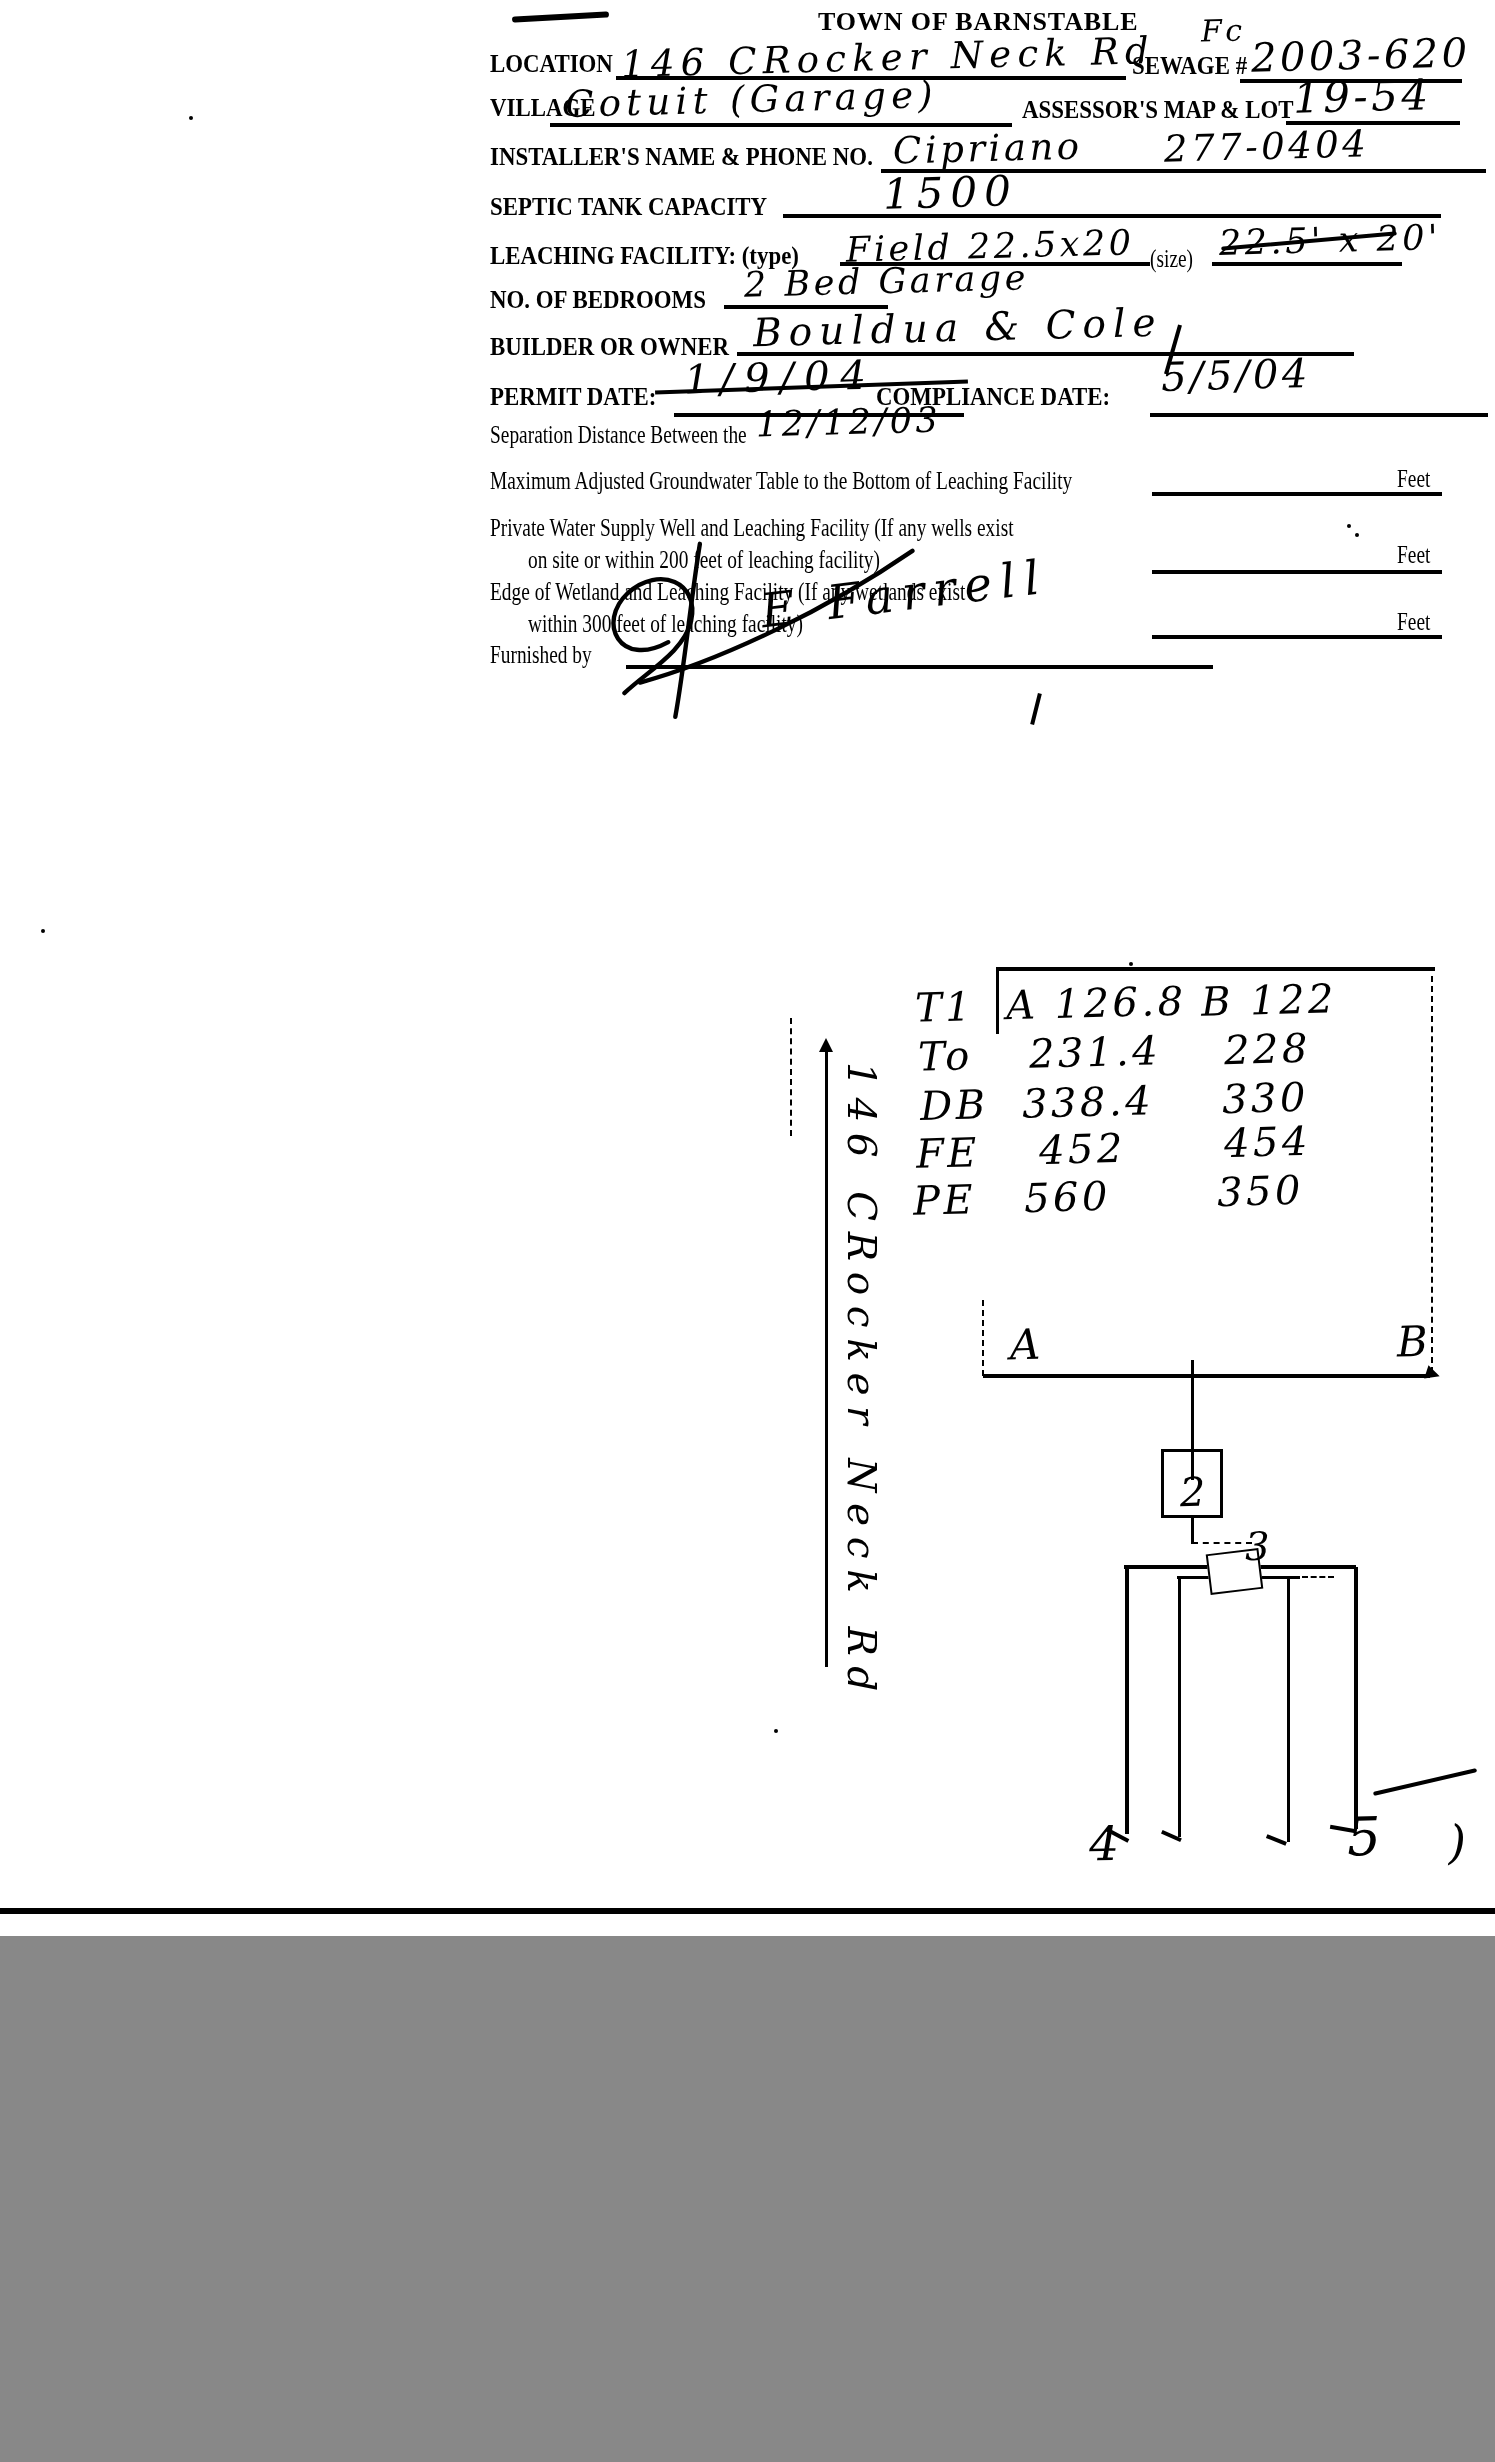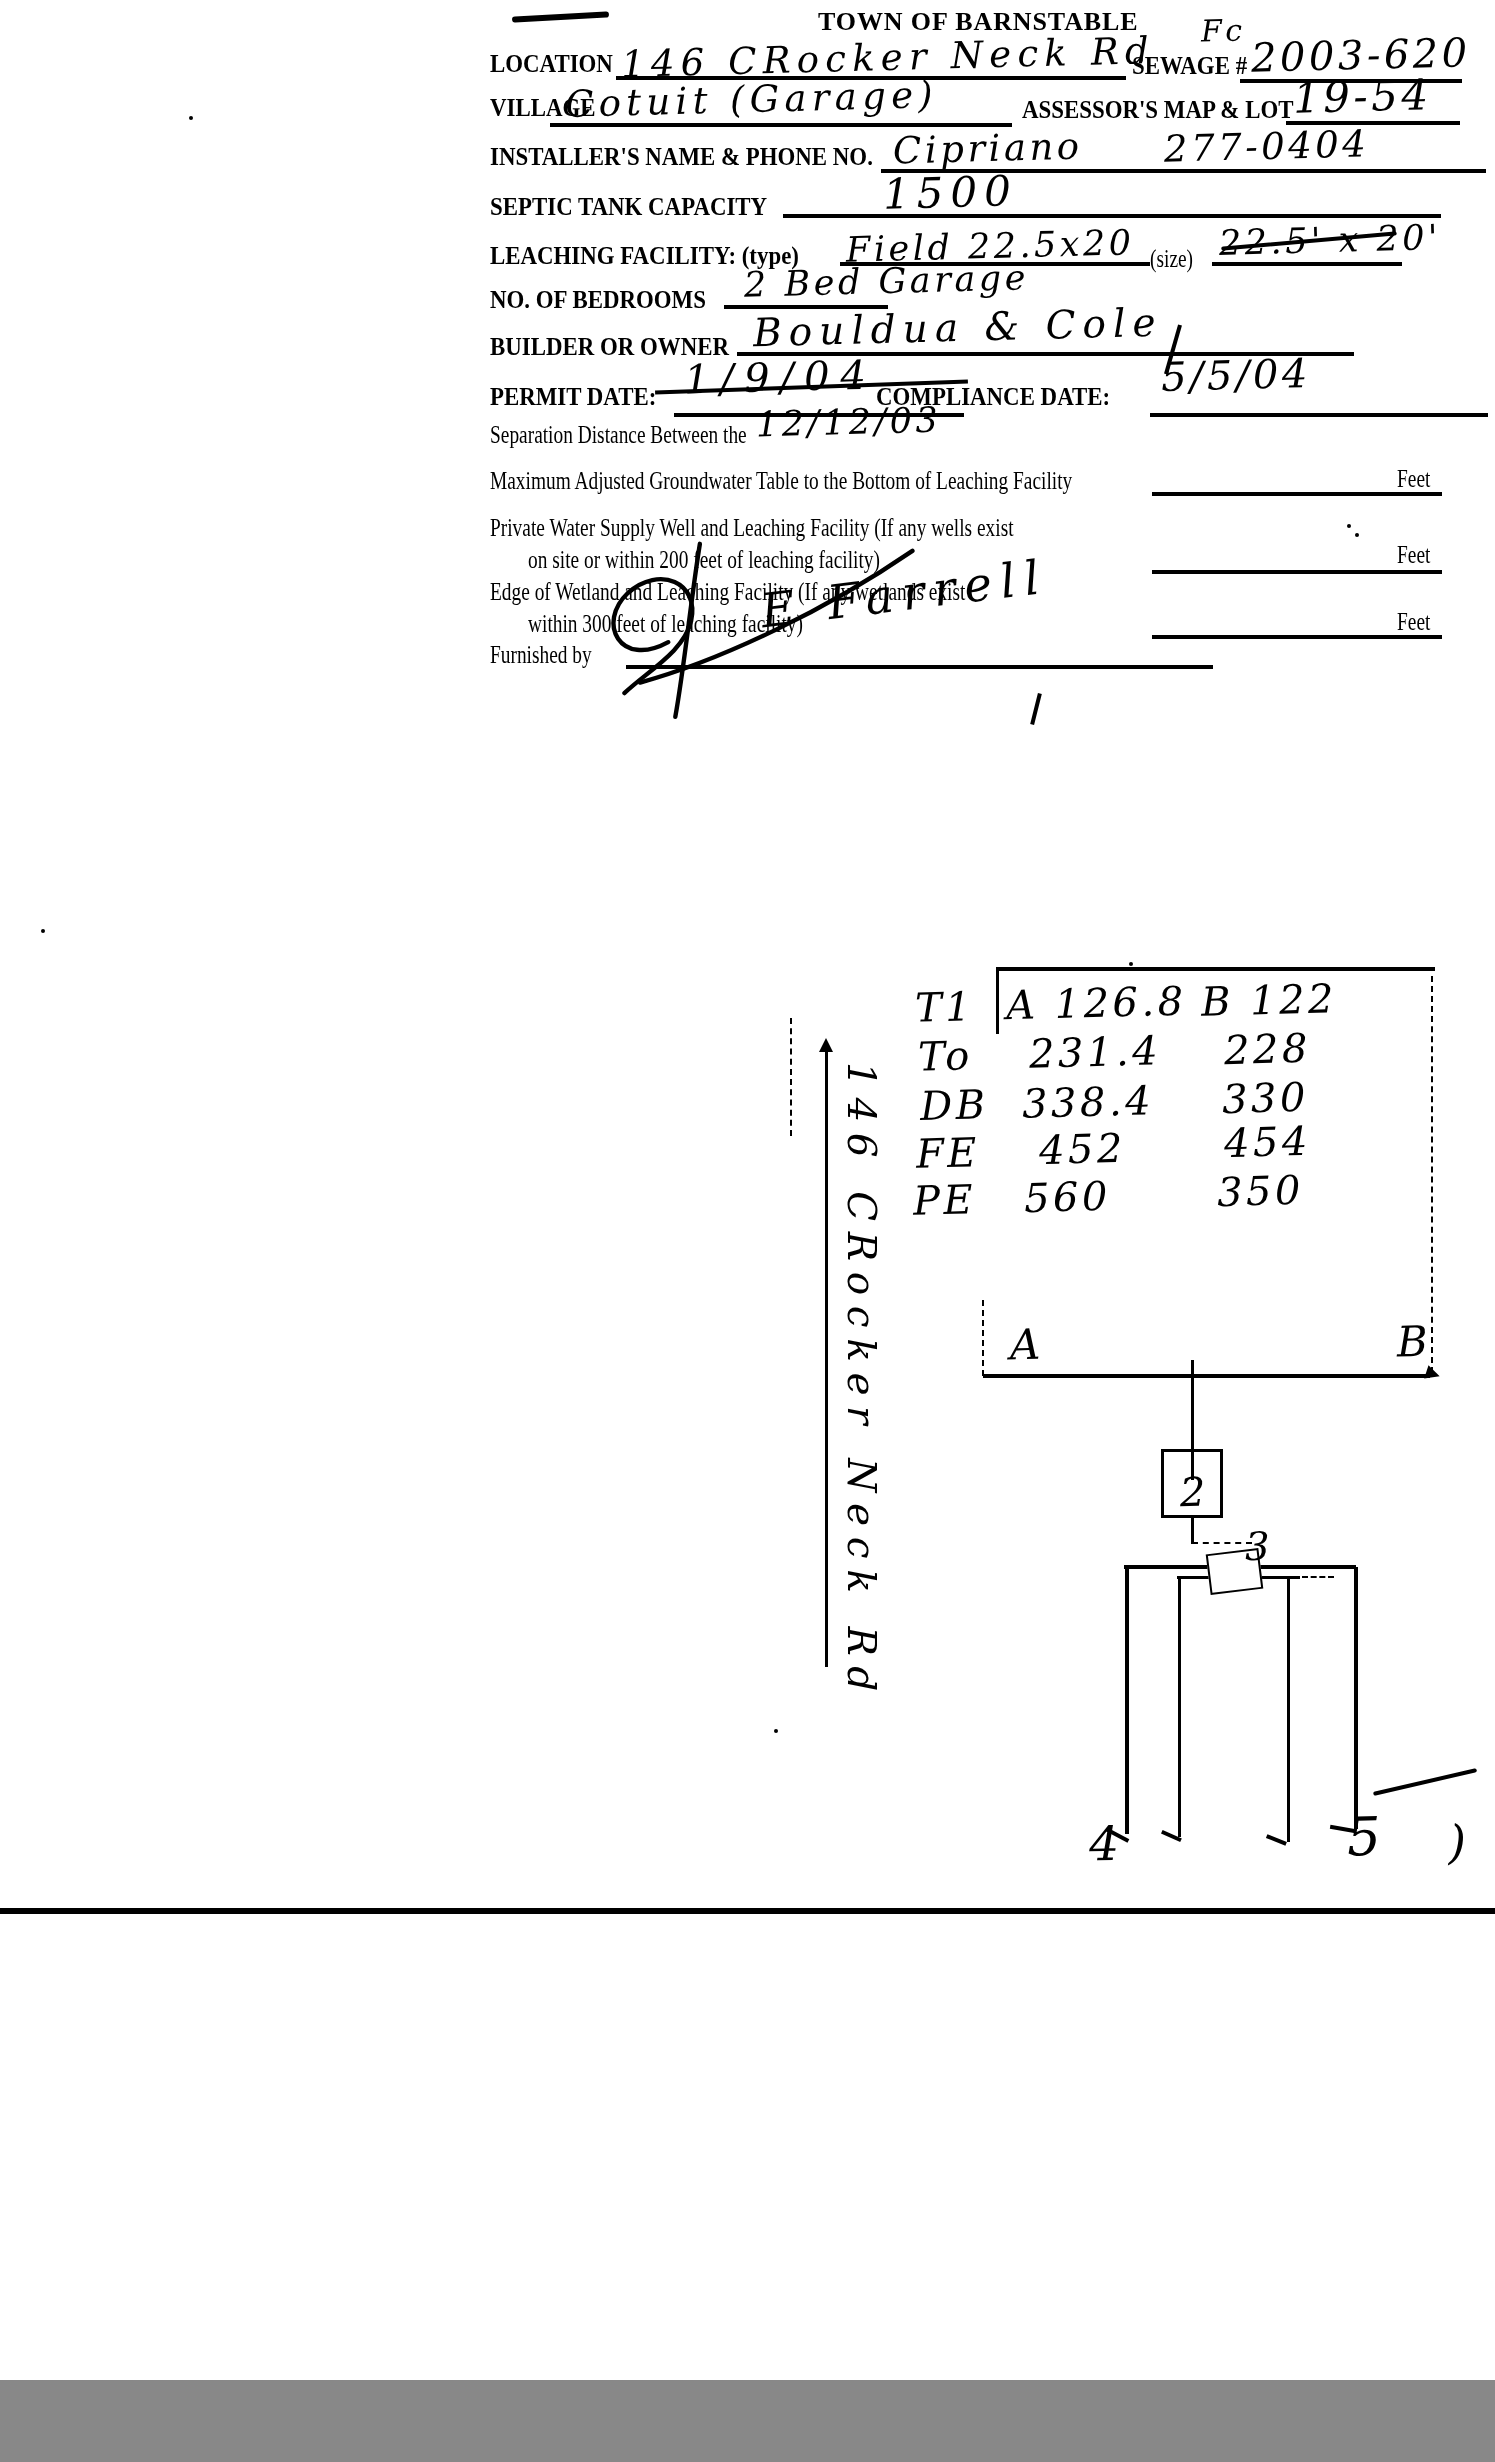--- a/index.html
+++ b/index.html
@@ -1,16 +1,16 @@
 <!DOCTYPE html>
 <html style="font-size:14px"><head>
 <meta charset="utf-8">
 <style>
   html,body{margin:0;padding:0;background:#888;}
-  .page{position:relative;width:1495px;height:2380px;background:#ffffff;overflow:hidden;
+  .page{position:relative;width:1495px;height:1936px;background:#ffffff;overflow:hidden;
         font-family:"Liberation Serif",serif;color:#000;}
   .abs{position:absolute;}
   
   .lbl{position:absolute;font-family:"Liberation Serif",serif;font-weight:700;font-size:26px;
        white-space:nowrap;transform:scaleX(.88);transform-origin:0 0;}
   .lbl2{position:absolute;font-family:"Liberation Serif",serif;font-weight:400;font-size:25.5px;
        white-space:nowrap;transform:scaleX(.76);transform-origin:0 0;}
   .title{position:absolute;font-family:"Liberation Serif",serif;font-weight:700;font-size:26px;
        letter-spacing:0.9px;white-space:nowrap;}
   

